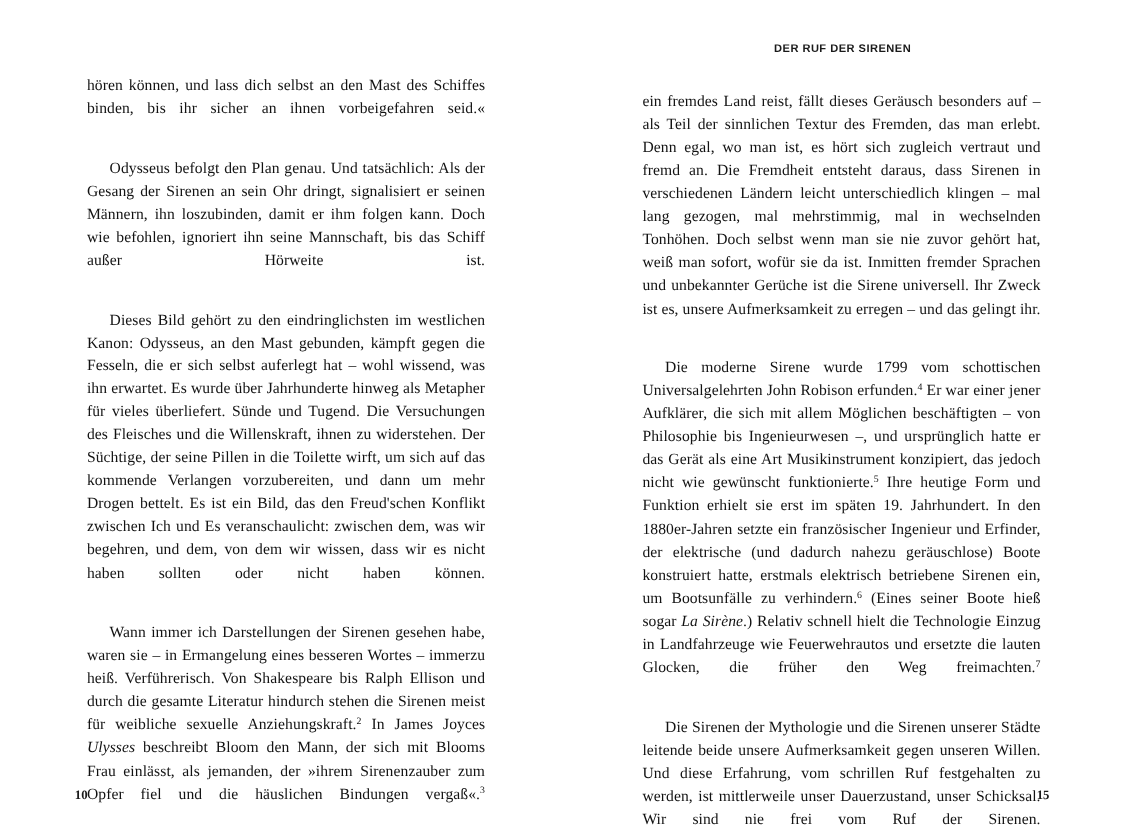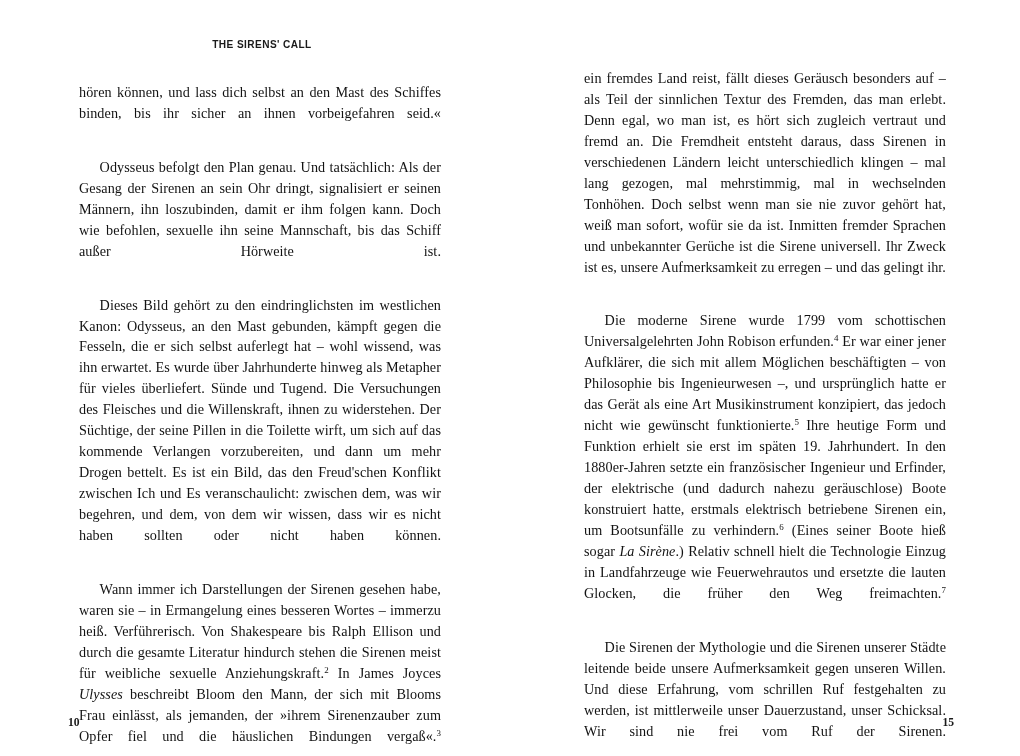--- a/index.html
+++ b/index.html
@@ -95,32 +95,32 @@
   }
   .folio-verso { left: 68px; margin-top: 38px; }
   .folio-recto { right: 66px; }
 </style>
 </head>
 <body>
 
 <div class="spread">
 
   <div class="page page-verso">
-    <div class="running-head">THE SIRENS' CALL</div>
     <div class="textblock">
         <p><span>hören können, und lass dich selbst an den Mast des Schiffes binden, bis ihr sicher an ihnen vorbeigefahren seid.«</span></p>
-        <p class="indent"><span>Odysseus befolgt den Plan genau. Und tatsächlich: Als der Gesang der Sirenen an sein Ohr dringt, signalisiert er seinen Männern, ihn loszubinden, damit er ihm folgen kann. Doch wie befohlen, sexuelle ihn seine Mannschaft, bis das Schiff außer Hörweite ist.</span></p>
+        <p class="indent"><span>Odysseus befolgt den Plan genau. Und tatsächlich: Als der Gesang der Sirenen an sein Ohr dringt, signalisiert er seinen Männern, ihn loszubinden, damit er ihm folgen kann. Doch wie befohlen, ignoriert ihn seine Mannschaft, bis das Schiff außer Hörweite ist.</span></p>
         <p class="indent"><span>Dieses Bild gehört zu den eindringlichsten im westlichen Kanon: Odysseus, an den Mast gebunden, kämpft gegen die Fesseln, die er sich selbst auferlegt hat – wohl wissend, was ihn erwartet. Es wurde über Jahrhunderte hinweg als Metapher für vieles überliefert. Sünde und Tugend. Die Versuchungen des Fleisches und die Willenskraft, ihnen zu widerstehen. Der Süchtige, der seine Pillen in die Toilette wirft, um sich auf das kommende Verlangen vorzubereiten, und dann um mehr Drogen bettelt. Es ist ein Bild, das den Freud'schen Konflikt zwischen Ich und Es veranschaulicht: zwischen dem, was wir begehren, und dem, von dem wir wissen, dass wir es nicht haben sollten oder nicht haben können.</span></p>
         <p class="indent"><span>Wann immer ich Darstellungen der Sirenen gesehen habe, waren sie – in Ermangelung eines besseren Wortes – immerzu heiß. Verführerisch. Von Shakespeare bis Ralph Ellison und durch die gesamte Literatur hindurch stehen die Sirenen meist für weibliche sexuelle Anziehungskraft.</span><sup>2</sup><span> In James Joyces </span><em>Ulysses</em><span> beschreibt Bloom den Mann, der sich mit Blooms Frau einlässt, als jemanden, der »ihrem Sirenenzauber zum Opfer fiel und die häuslichen Bindungen vergaß«.</span><sup>3</sup></p>
         <p class="indent"><span>Vor diesem Hintergrund mag es etwas seltsam erscheinen, die ursprüngliche Bedeutung des Wortes mit seiner heutigen Verwendung in Einklang zu bringen: dem aufdringlichen Heulen des Martinshorns – also der Sirene – auf dem Dach von Krankenwagen und Polizeiautos. Aber da besteht ein Zusammenhang, ein tiefgreifender, und genau dieser ist die leitende Erkenntnis dieses Buches und zentral für das Verständnis des Lebens im 21. Jahrhundert.</span></p>
       </div>
     <div class="folio folio-verso">10</div>
   </div>
 
   <div class="page page-recto">
+    <div class="running-head">DER RUF DER SIRENEN</div>
     <div class="textblock">
         <p><span>ein fremdes Land reist, fällt dieses Geräusch besonders auf – als Teil der sinnlichen Textur des Fremden, das man erlebt. Denn egal, wo man ist, es hört sich zugleich vertraut und fremd an. Die Fremdheit entsteht daraus, dass Sirenen in verschiedenen Ländern leicht unterschiedlich klingen – mal lang gezogen, mal mehrstimmig, mal in wechselnden Tonhöhen. Doch selbst wenn man sie nie zuvor gehört hat, weiß man sofort, wofür sie da ist. Inmitten fremder Sprachen und unbekannter Gerüche ist die Sirene universell. Ihr Zweck ist es, unsere Aufmerksamkeit zu erregen – und das gelingt ihr.</span></p>
         <p class="indent"><span>Die moderne Sirene wurde 1799 vom schottischen Universalgelehrten John Robison erfunden.</span><sup>4</sup><span> Er war einer jener Aufklärer, die sich mit allem Möglichen beschäftigten – von Philosophie bis Ingenieurwesen –, und ursprünglich hatte er das Gerät als eine Art Musikinstrument konzipiert, das jedoch nicht wie gewünscht funktionierte.</span><sup>5</sup><span> Ihre heutige Form und Funktion erhielt sie erst im späten 19. Jahrhundert. In den 1880er-Jahren setzte ein französischer Ingenieur und Erfinder, der elektrische (und dadurch nahezu geräuschlose) Boote konstruiert hatte, erstmals elektrisch betriebene Sirenen ein, um Bootsunfälle zu verhindern.</span><sup>6</sup><span> (Eines seiner Boote hieß sogar </span><em>La Sirène</em><span>.) Relativ schnell hielt die Technologie Einzug in Landfahrzeuge wie Feuerwehrautos und ersetzte die lauten Glocken, die früher den Weg freimachten.</span><sup>7</sup></p>
         <p class="indent"><span>Die Sirenen der Mythologie und die Sirenen unserer Städte leitende beide unsere Aufmerksamkeit gegen unseren Willen. Und diese Erfahrung, vom schrillen Ruf festgehalten zu werden, ist mittlerweile unser Dauerzustand, unser Schicksal. Wir sind nie frei vom Ruf der Sirenen.</span></p>
         <p class="indent"><span>Aufmerksamkeit ist die Substanz des Lebens. In jedem wachen Moment schenken wir irgendetwas unsere Aufmerksamkeit, sei es freiwillig oder weil etwas oder jemand uns dazu zwingt. Am Ende fließen diese Momente der Aufmerksamkeit in ein Leben ein. »Meine Erfahrung«, schrieb William James im Jahr 1890 in </span></p>
       </div>
     <div class="folio folio-recto">15</div>
   </div>
 
 </div>

